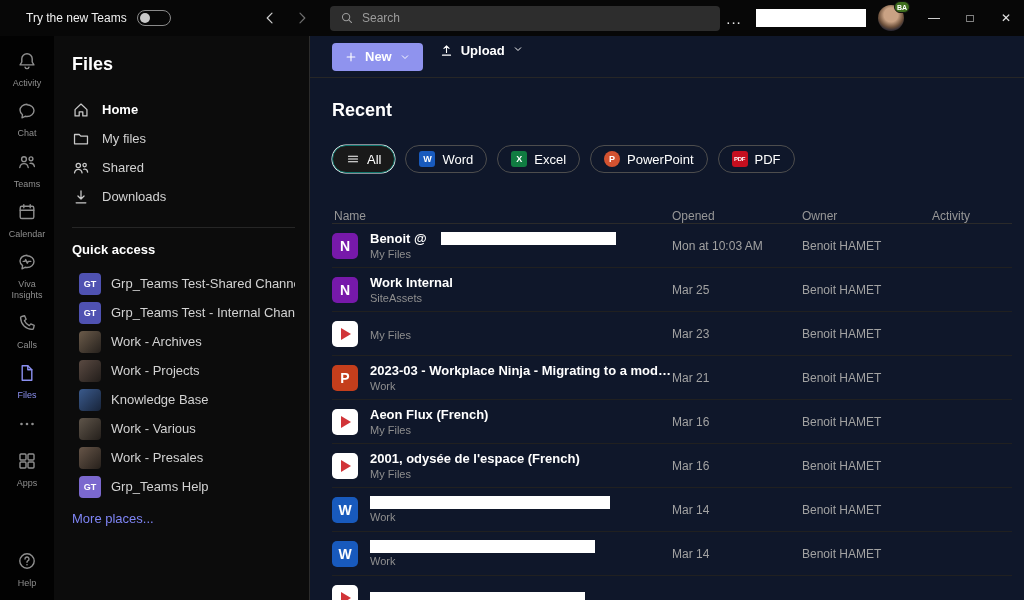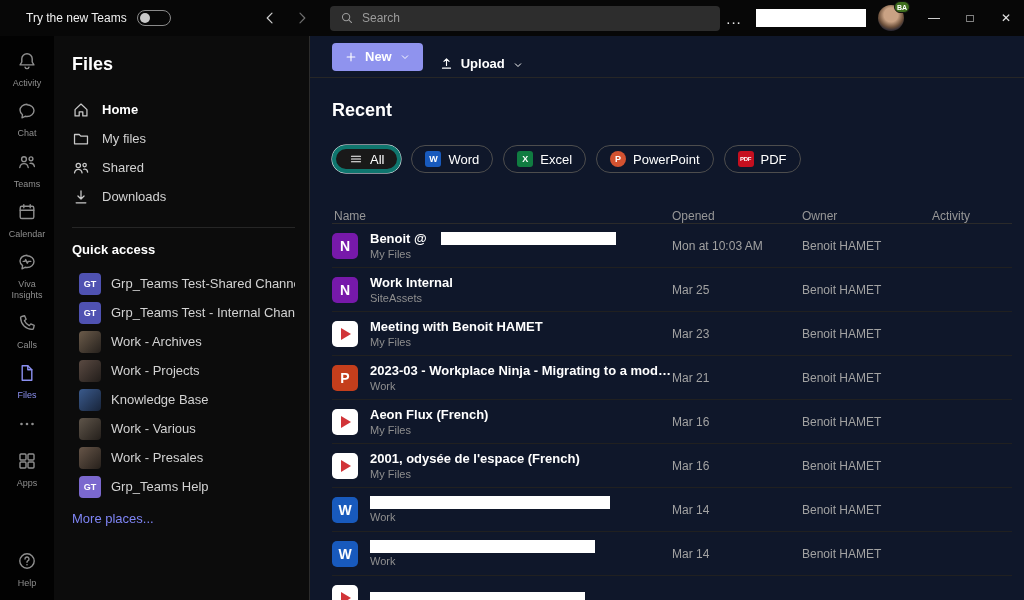--- a/index.html
+++ b/index.html
@@ -56,29 +56,29 @@
     display:flex; align-items:center; justify-content:center; flex:0 0 22px; }
   .qa-thumb { width:22px; height:22px; border-radius:4px; flex:0 0 22px; }
   .more-places { color:#7f85f5; font-size:13px; margin-top:10px; cursor:pointer; text-decoration:none; display:inline-block; }
 
   
   .main { flex:1; min-width:0; background:#0f172a; display:flex; flex-direction:column; }
   .toolbar { flex:0 0 42px; display:flex; align-items:center; gap:16px; padding-left:22px; border-bottom:1px solid #262626; }
   .new-btn { height:28px; border:none; border-radius:4px; display:flex; align-items:center; gap:7px;
     padding:0 12px; font-size:13px; font-weight:600; color:#fff; cursor:pointer;
     font-family:"Liberation Sans", sans-serif; }
-  .upload-btn { height:28px; border:none; background:transparent; display:flex; align-items:flex-end; gap:7px;
+  .upload-btn { height:28px; border:none; background:transparent; display:flex; align-items:flex-start; gap:7px;
     font-size:13px; font-weight:600; color:#fff; cursor:pointer; font-family:"Liberation Sans", sans-serif; }
   .main-scroll { flex:1; overflow:hidden; padding:0 12px 0 22px; display:flex; flex-direction:column; }
   .section-title { font-size:18px; font-weight:700; margin-top:22px; }
   .filters { display:flex; gap:10px; margin-top:24px; }
   .pill { height:28px; border:1px solid #4d4d4d; border-radius:14px; background:transparent; display:flex;
     align-items:center; gap:7px; padding:0 13px; font-size:13px; color:#fff; cursor:pointer;
     font-family:"Liberation Sans", sans-serif; }
-  .pill.active { border:4px solid #0f766e; box-shadow:0 0 0 0.5px #fff; background:#191919; }
+  .pill.active { border:1px solid #0f766e; box-shadow:0 0 0 0.5px #fff; background:#191919; }
   .pill-ico { width:16px; height:16px; border-radius:3px; color:#fff; font-size:9px; font-weight:700;
     display:flex; align-items:center; justify-content:center; flex:0 0 16px; }
   .pill-ico.round { border-radius:50%; }
   .pill-ico.pdfico { font-size:6px; letter-spacing:-0.3px; }
 
   .thead { display:flex; align-items:center; height:32px; margin-top:36px; border-bottom:1px solid #2a2a2a;
     color:#979797; font-size:12px; }
   .col-name { flex:1; min-width:0; display:flex; align-items:center; gap:12px; }
   .col-opened { width:130px; flex:0 0 130px; }
   .col-owner { width:130px; flex:0 0 130px; }
@@ -394,23 +394,20 @@
               <div class="col-activity"></div>
             </div>
             <div class="trow">
               <div class="col-name">
                 <span style="display:flex">
                   <span class="fi video">
                     <span class="play"></span>
                   </span>
                 </span>
                 <div class="fmeta">
-                  <div class="fname">
-                    <span class="nm">Meeting with Benoit HAMET</span>
-                  </div>
                   <div class="floc">My Files</div>
                 </div>
               </div>
               <div class="col-opened">Mar 23</div>
               <div class="col-owner">Benoit HAMET</div>
               <div class="col-activity"></div>
             </div>
             <div class="trow">
               <div class="col-name">
                 <span style="display:flex">

